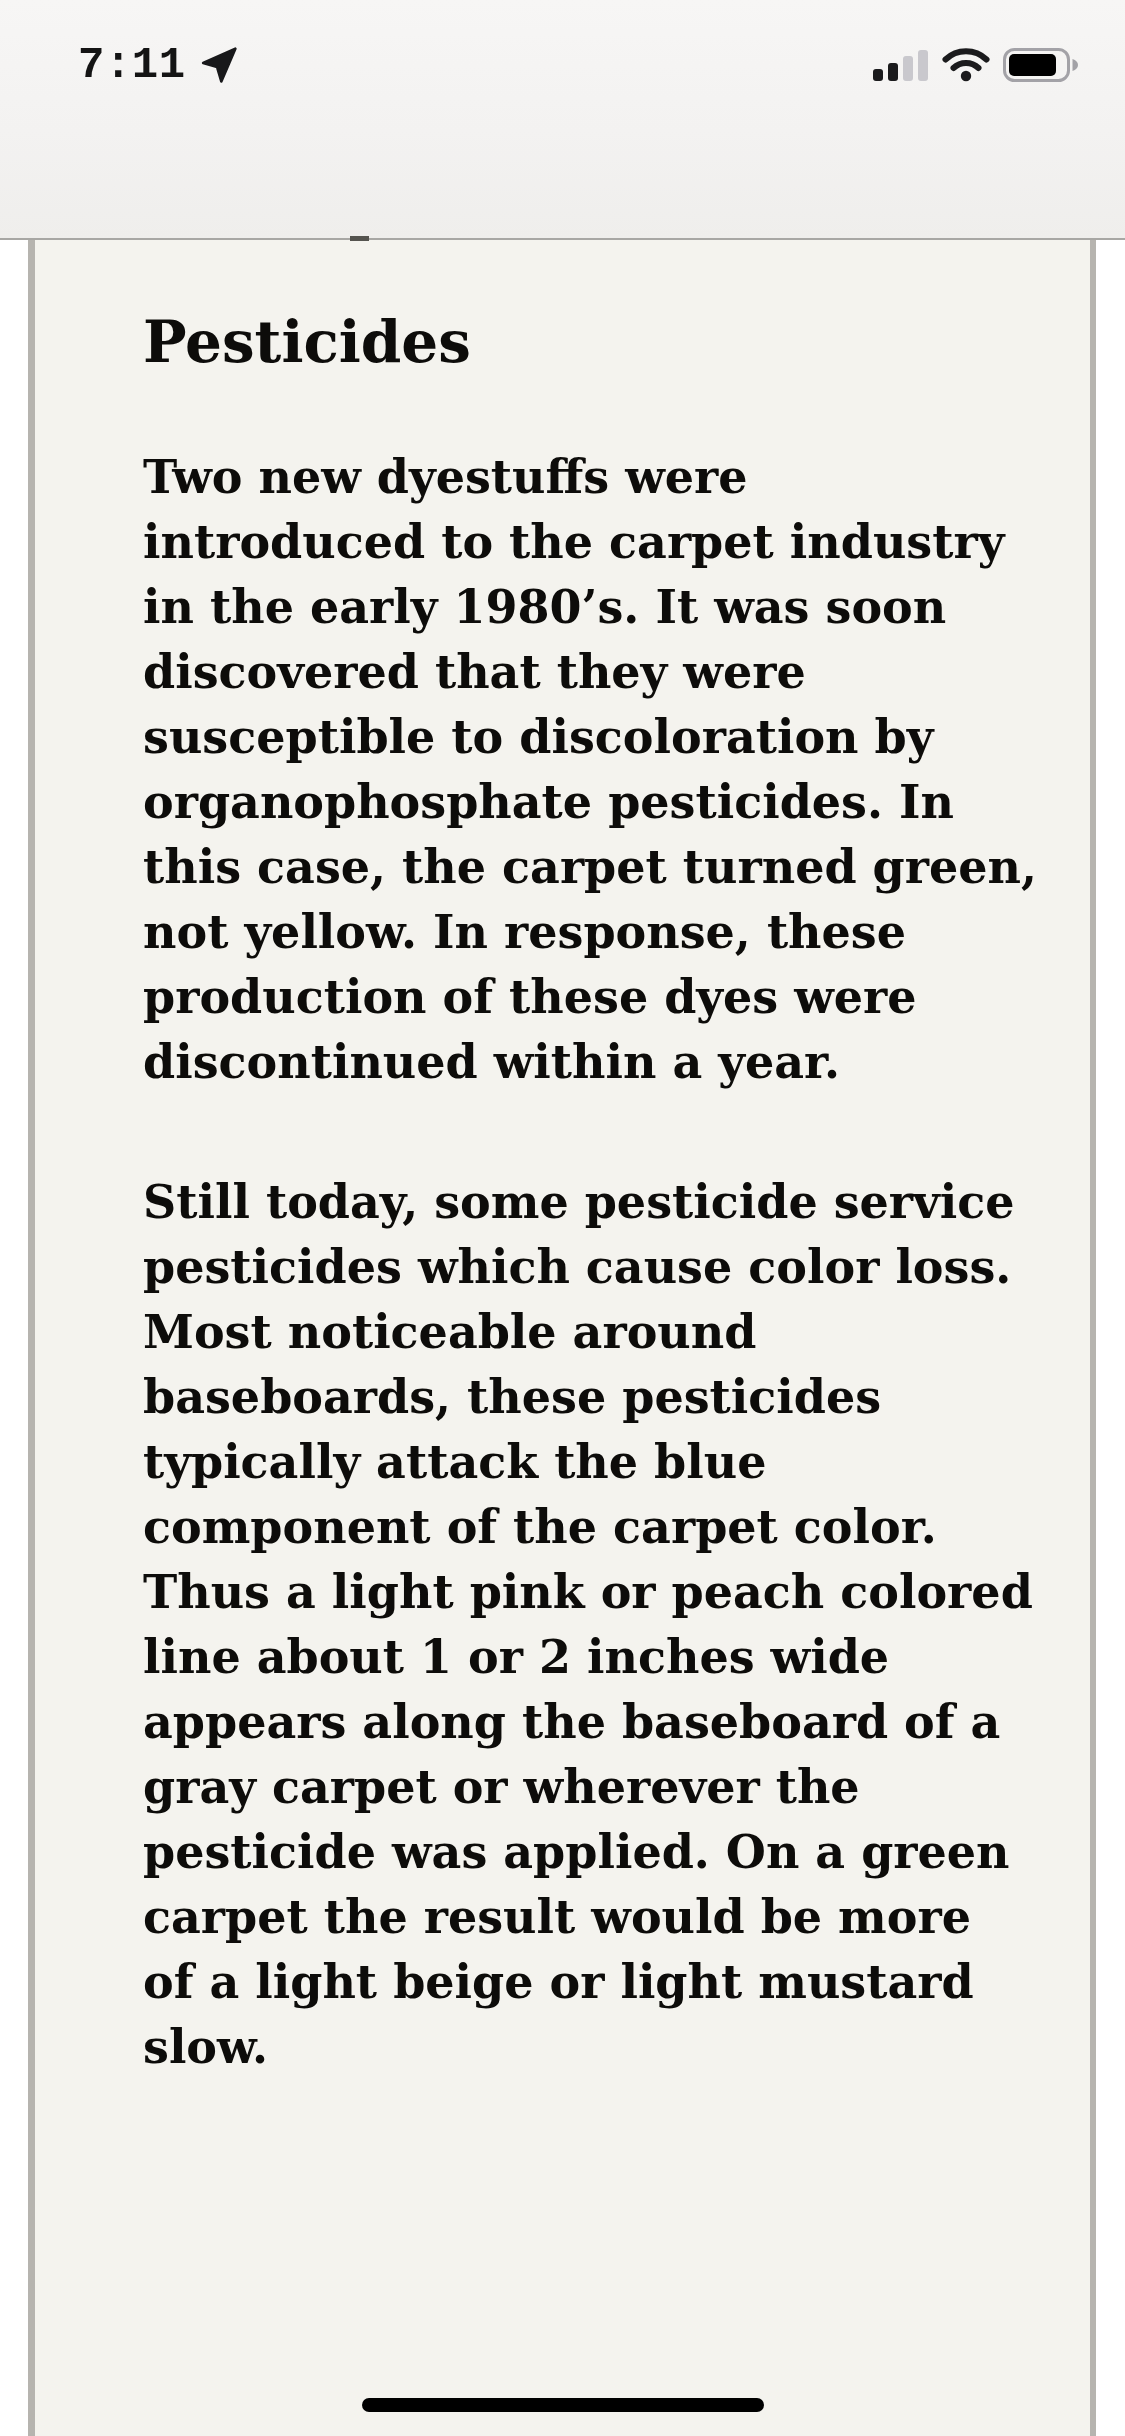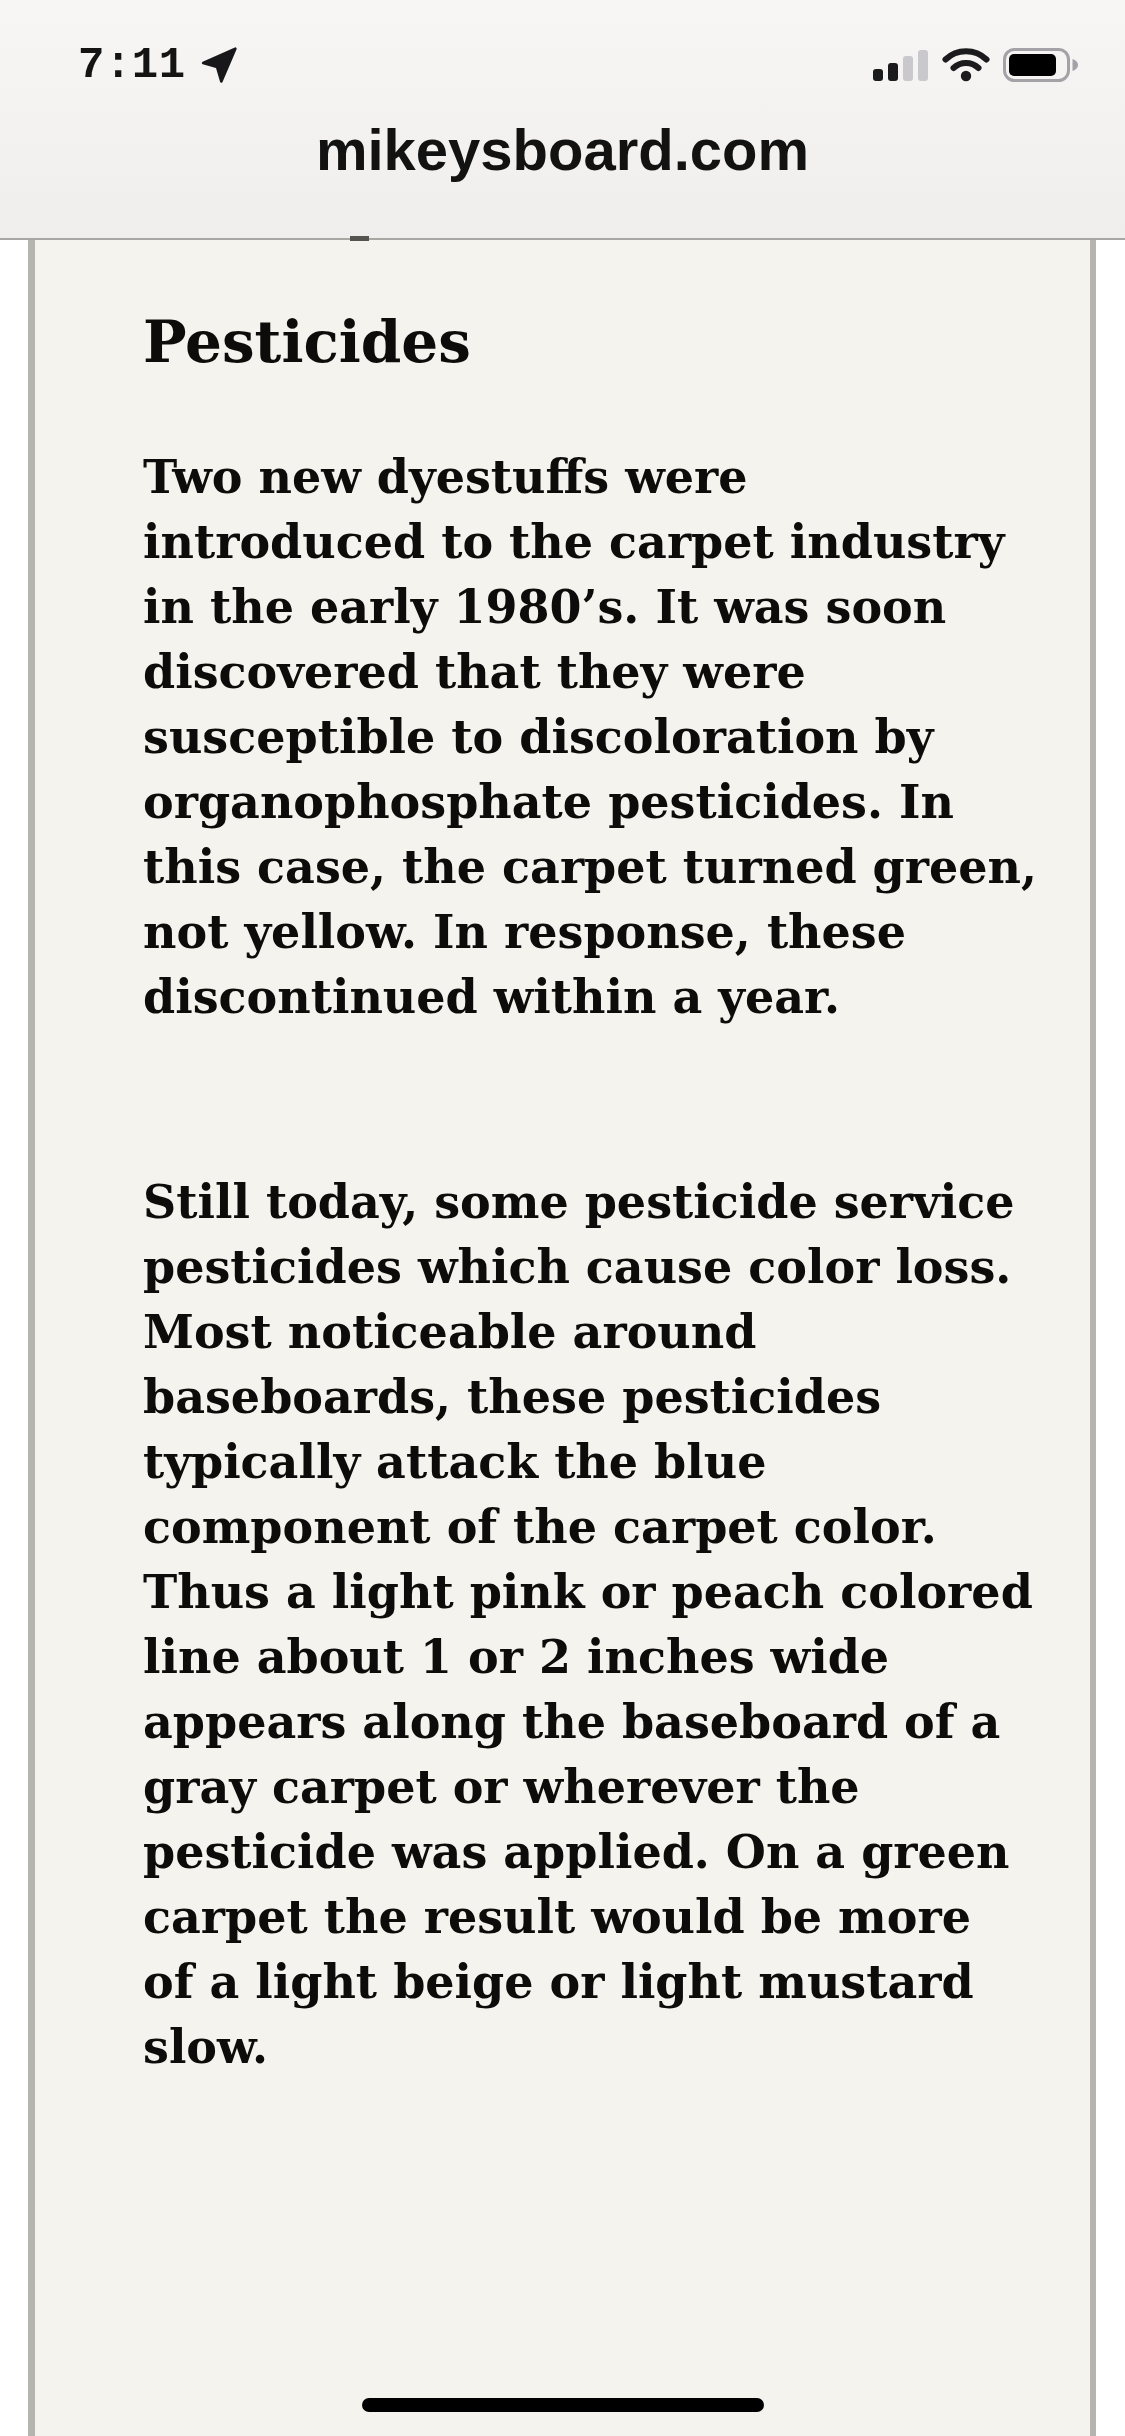--- a/index.html
+++ b/index.html
@@ -107,40 +107,38 @@
         <span>
           <svg width="76" height="34" viewBox="0 0 76 34">
             <rect x="1.5" y="1.5" width="64" height="31" rx="10" fill="none" stroke="#a3a2a7" stroke-width="3"></rect>
             <rect x="6" y="6" width="47" height="22" rx="5" fill="#000000"></rect>
             <path d="M69.5 11 C73 12 75 14.4 75 17 C75 19.6 73 22 69.5 23 Z" fill="#a3a2a7"></path>
           </svg>
         </span>
       </div>
     </div>
 
-    <div class="url-bar">
-      <span class="url-domain">mikeysboard.com</span>
-    </div>
   </div>
 
   <div class="scroll-remnant"></div>
 
   <div class="content-column"></div>
 
   <div class="page-text heading h-pesticides">Pesticides</div>
 
   <div class="page-text body-copy para-1">
     <div class="line">Two new dyestuffs were</div>
     <div class="line">introduced to the carpet industry</div>
     <div class="line">in the early 1980’s. It was soon</div>
     <div class="line">discovered that they were</div>
     <div class="line">susceptible to discoloration by</div>
     <div class="line">organophosphate pesticides. In</div>
     <div class="line">this case, the carpet turned green,</div>
     <div class="line">not yellow. In response, these</div>
+    <div class="line">production of these dyes were</div>
     <div class="line">discontinued within a year.</div>
   </div>
 
   <div class="page-text body-copy para-2">
     <div class="line">Still today, some pesticide service</div>
     <div class="line">pesticides which cause color loss.</div>
     <div class="line">Most noticeable around</div>
     <div class="line">baseboards, these pesticides</div>
     <div class="line">typically attack the blue</div>
     <div class="line">component of the carpet color.</div>

